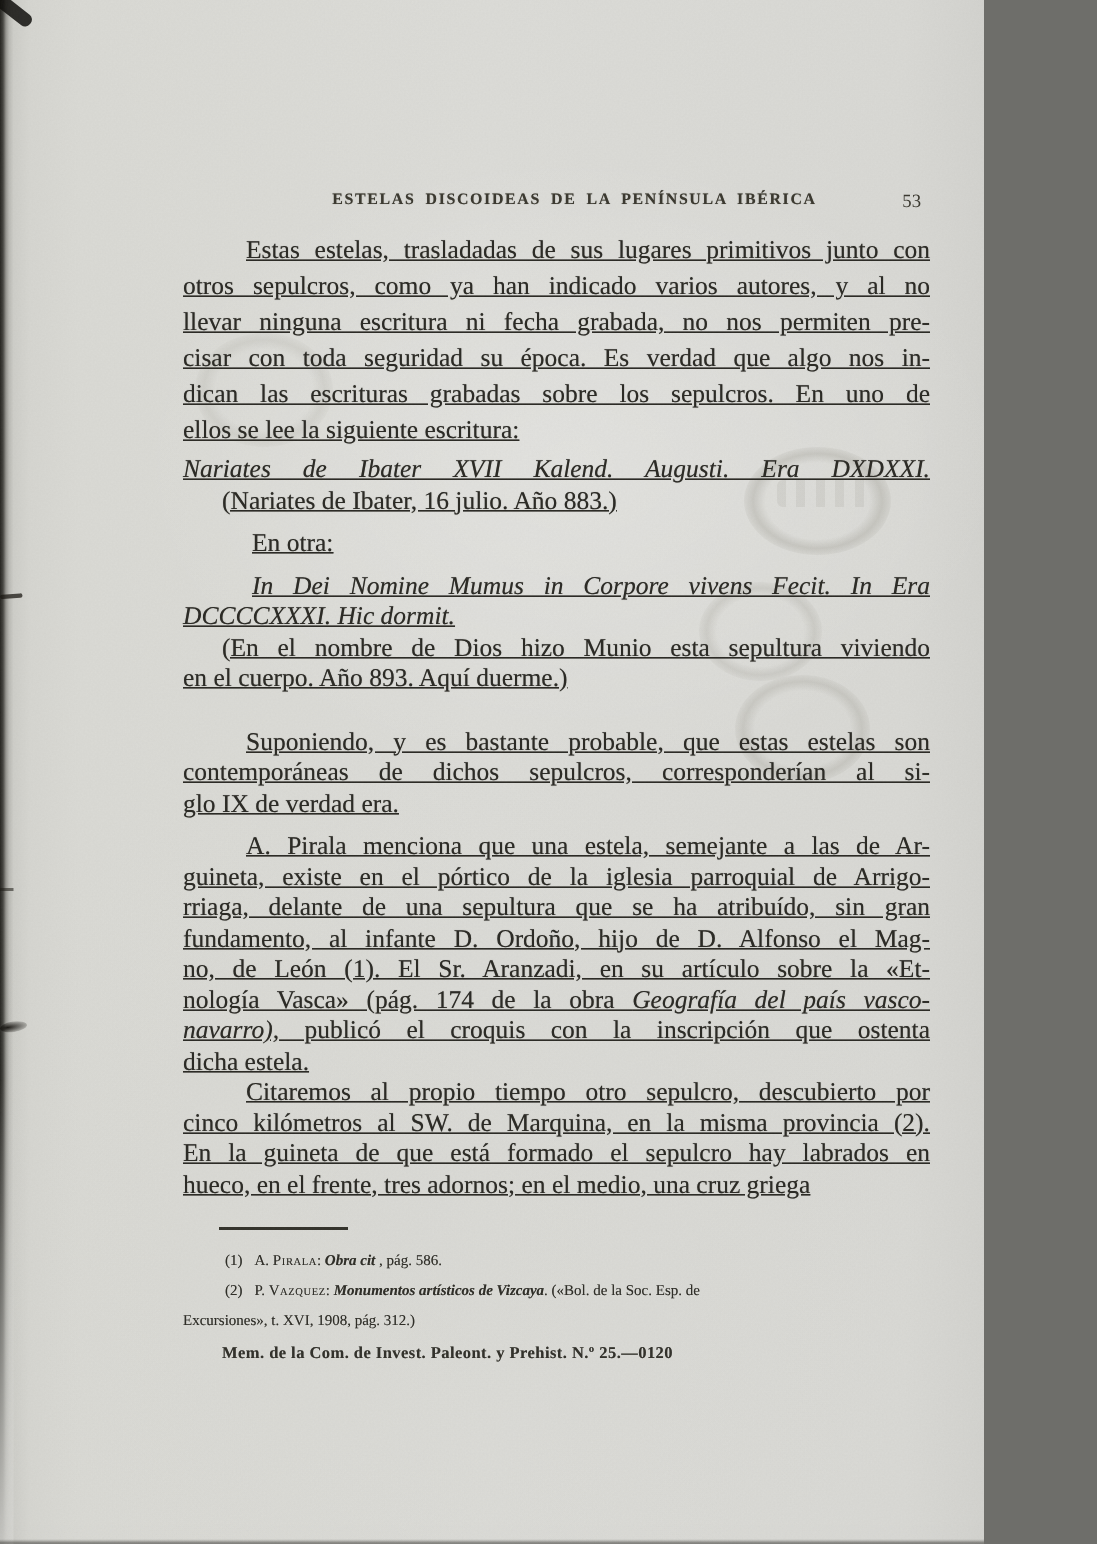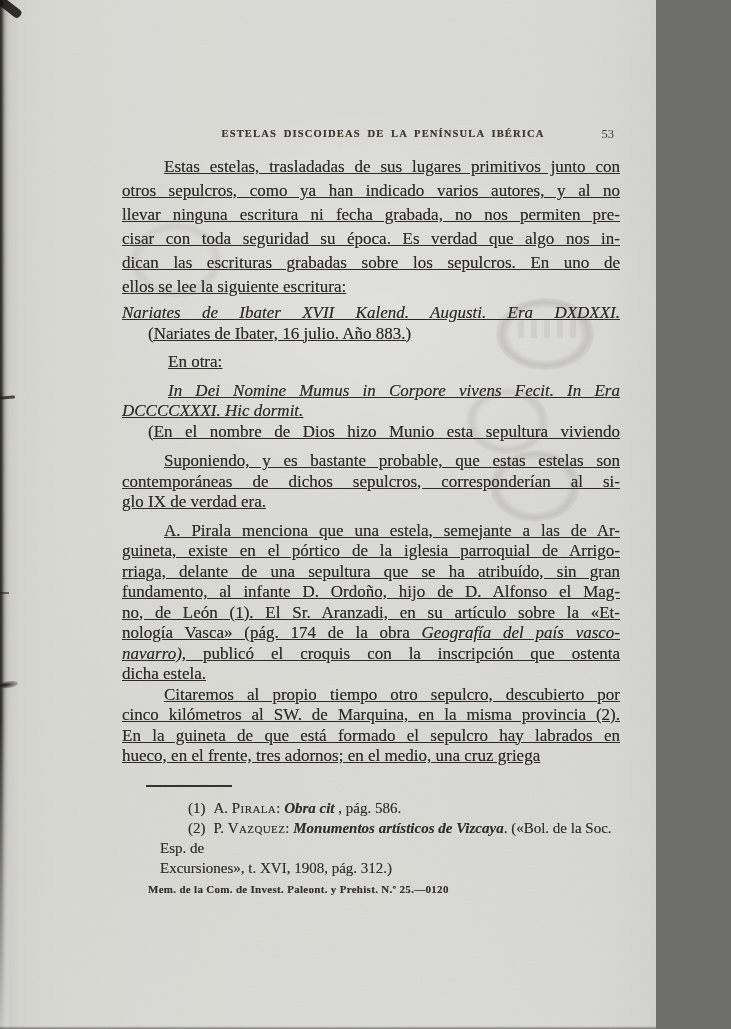--- a/index.html
+++ b/index.html
@@ -49,24 +49,24 @@
     text-shadow:0 0 0.5px rgba(58,56,47,0.6); }
   .page-number { position:absolute; right:6px; top:0; font-size:12.5px; color:#3a382f; }
   .body-text { margin-top:11px; font-size:17px;
     text-shadow:0 0 0.5px rgba(42,41,36,0.55);text-decoration:underline; }
   .line { line-height:20.5px; min-height:20.5px; text-align:left; }
   .p1 .line { line-height:24px; min-height:24px; }
   .j { text-align:justify; text-align-last:justify; text-justify:inter-word; }
   .it { font-style:italic; }
   .ind-p { text-indent:42px; }
   .ind-t { text-indent:26px; }
-  .ind-q { text-indent:46px; } .sp4 { margin-top:4px; } .sp8 { margin-top:8px; } .sp9 { margin-top:9px; }
+  .ind-q { text-indent:46px; } .sp4 { margin-top:4px; } .sp8 { margin-top:8px; } .sp9 { margin-top:22px; }
   .fn-rule { margin:18px 0 0 24px; width:86px; height:2px; background:#33322b; }
-  .footnotes { margin-top:11px; font-size:15px; color:#2e2d27;
-    text-shadow:0 0 0.4px rgba(46,45,39,0.5);margin-left:38px; }
+  .footnotes { margin-top:11px; font-size:10px; color:#2e2d27;
+    text-shadow:0 0 0.4px rgba(46,45,39,0.5); }
   .fn-line { line-height:20px; }
   .ind-f { text-indent:28px; }
   .fn-marker { margin-right:8px; }
   .sc { font-variant:small-caps; letter-spacing:0.4px; }
   .bi { font-style:italic; font-weight:bold; }
   .imprint { margin:5px 0 0 26px; font-size:11px; font-weight:bold; letter-spacing:0.3px;
     color:#31302a; text-shadow:0 0 0.4px rgba(49,48,42,0.5); }
 </style>
 </head>
 <body>
@@ -109,20 +109,21 @@
       </div>
 
       <div class="para sp8">
         <div class="line ind-q">En otra:</div>
       </div>
 
       <div class="para sp8">
         <div class="line j it ind-q">In Dei Nomine Mumus in Corpore vivens Fecit. In Era</div>
         <div class="line it">DCCCCXXXI. Hic dormit.</div>
         <div class="line j ind-t">(En el nombre de Dios hizo Munio esta sepultura viviendo</div>
+        <div class="line">en el cuerpo. Año 893. Aquí duerme.)</div>
       </div>
 
       <div class="para sp9">
         <div class="line j ind-p">Suponiendo, y es bastante probable, que estas estelas son</div>
         <div class="line j">contemporáneas de dichos sepulcros, corresponderían al si-</div>
         <div class="line">glo IX de verdad era.</div>
       </div>
 
       <div class="para sp8">
         <div class="line j ind-p">A. Pirala menciona que una estela, semejante a las de Ar-</div>

